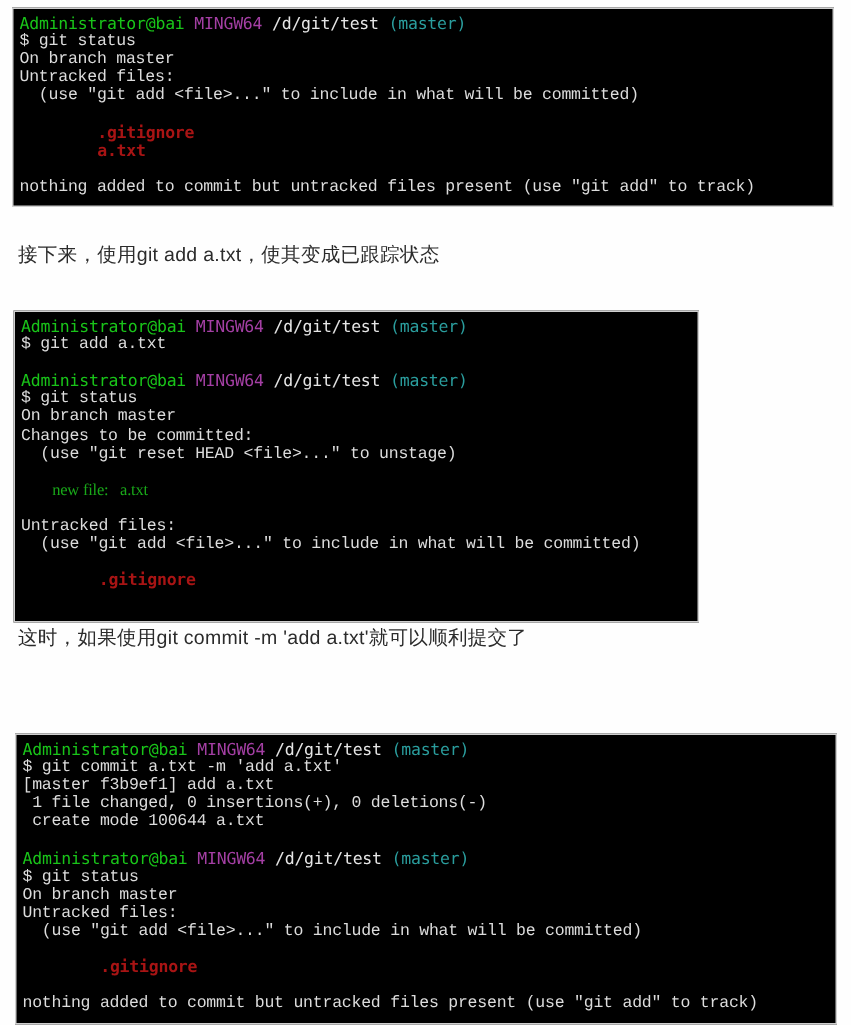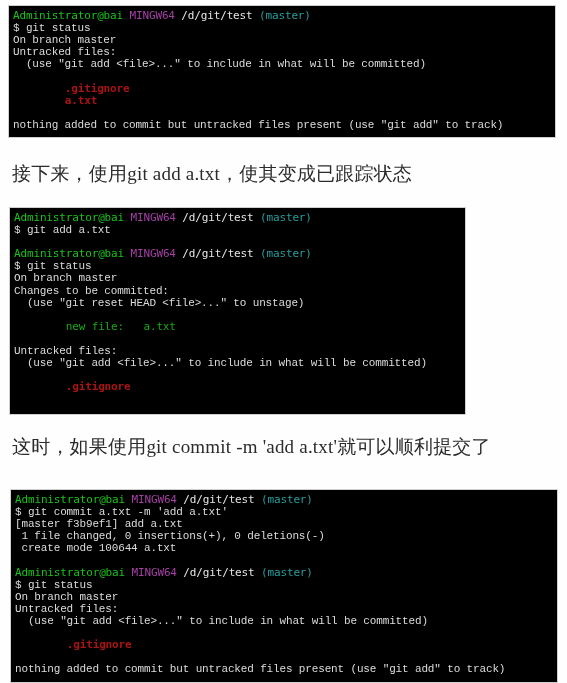--- a/index.html
+++ b/index.html
@@ -35,39 +35,39 @@
   }
   .line { white-space: pre; min-height: 12.1px; }
   .blank { height: 12.1px; }
 
   .c-user   { color: #19c419; }
   .c-host   { color: #a43fa4; }
   .c-path   { color: #e6e6e6; }
   .c-branch { color: #2a9d9d; }
   .c-plain  { color: #dcdcdc; font-family: Liberation Mono, monospace; }
   .c-red    { color: #a81414; font-weight: bold; }
-  .c-green  { color: #19a819; }
+  .c-green  { color: #19a819; font-family: Liberation Serif, serif; }
 
   
   .note {
     position: absolute;
-    font-family: Liberation Serif, serif;
-    font-size: 19px;
+    font-family: Liberation Sans, sans-serif;
+    font-size: 13px;
     color: #2b2b2b;
     white-space: pre;
     letter-spacing: 0.2px;
   }
 
   
   #term-1 { left: 8px;  top: 5px;   width: 548px; height: 133px; }
   #term-2 { left: 9px;  top: 207px; width: 457px; height: 208px; }
   #term-3 { left: 10px; top: 489px; width: 548px; height: 194px; }
 
   #note-1 { left: 12px; top: 161px; }
-  #note-2 { left: 12px; top: 434px; }
+  #note-2 { left: 12px; top: 416px; }
 </style>
 </head>
 <body>
 
 <div class="term" id="term-1">
   <div class="term-inner"><div class="line"><span class="c-user">Administrator@bai</span> <span class="c-host">MINGW64</span> <span class="c-path">/d/git/test</span> <span class="c-branch">(master)</span></div><div class="line c-plain">$ git status</div><div class="line c-plain">On branch master</div><div class="line c-plain">Untracked files:</div><div class="line c-plain">  (use "git add &lt;file&gt;..." to include in what will be committed)</div><div class="blank"></div><div class="line c-red">        .gitignore</div><div class="line c-red">        a.txt</div><div class="blank"></div><div class="line c-plain">nothing added to commit but untracked files present (use "git add" to track)</div></div>
 </div>
 
 <div class="note" id="note-1">接下来，使用git add a.txt，使其变成已跟踪状态</div>
 

